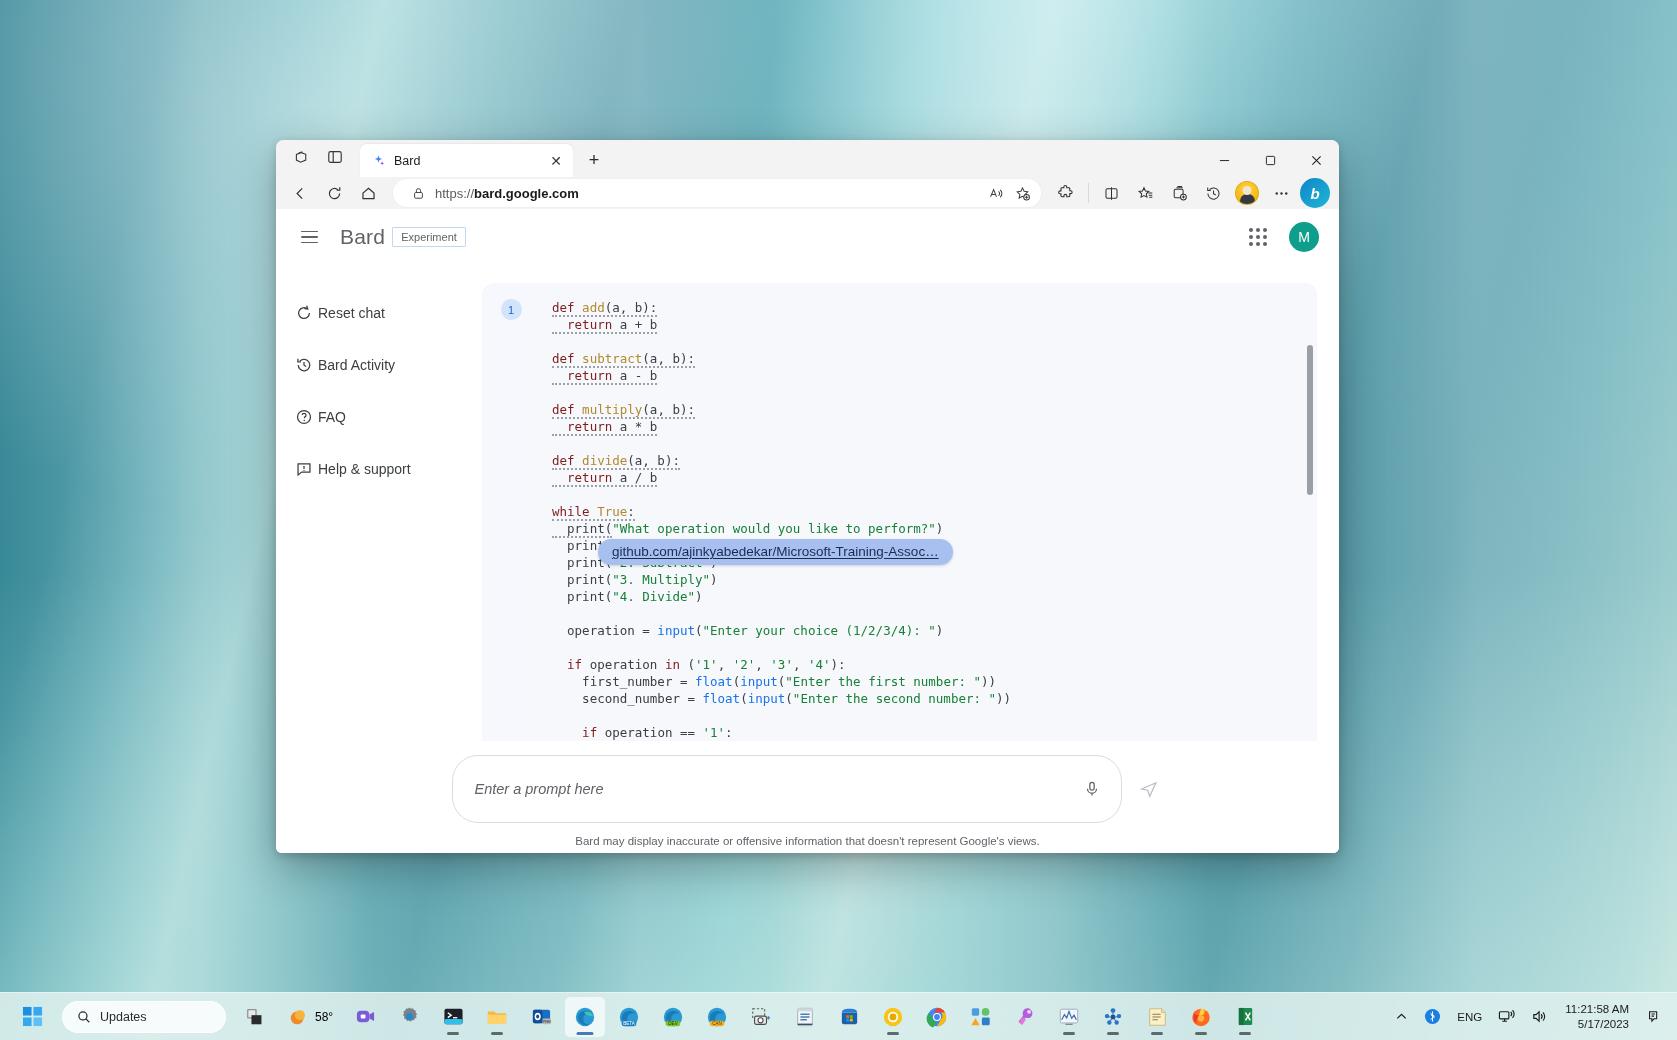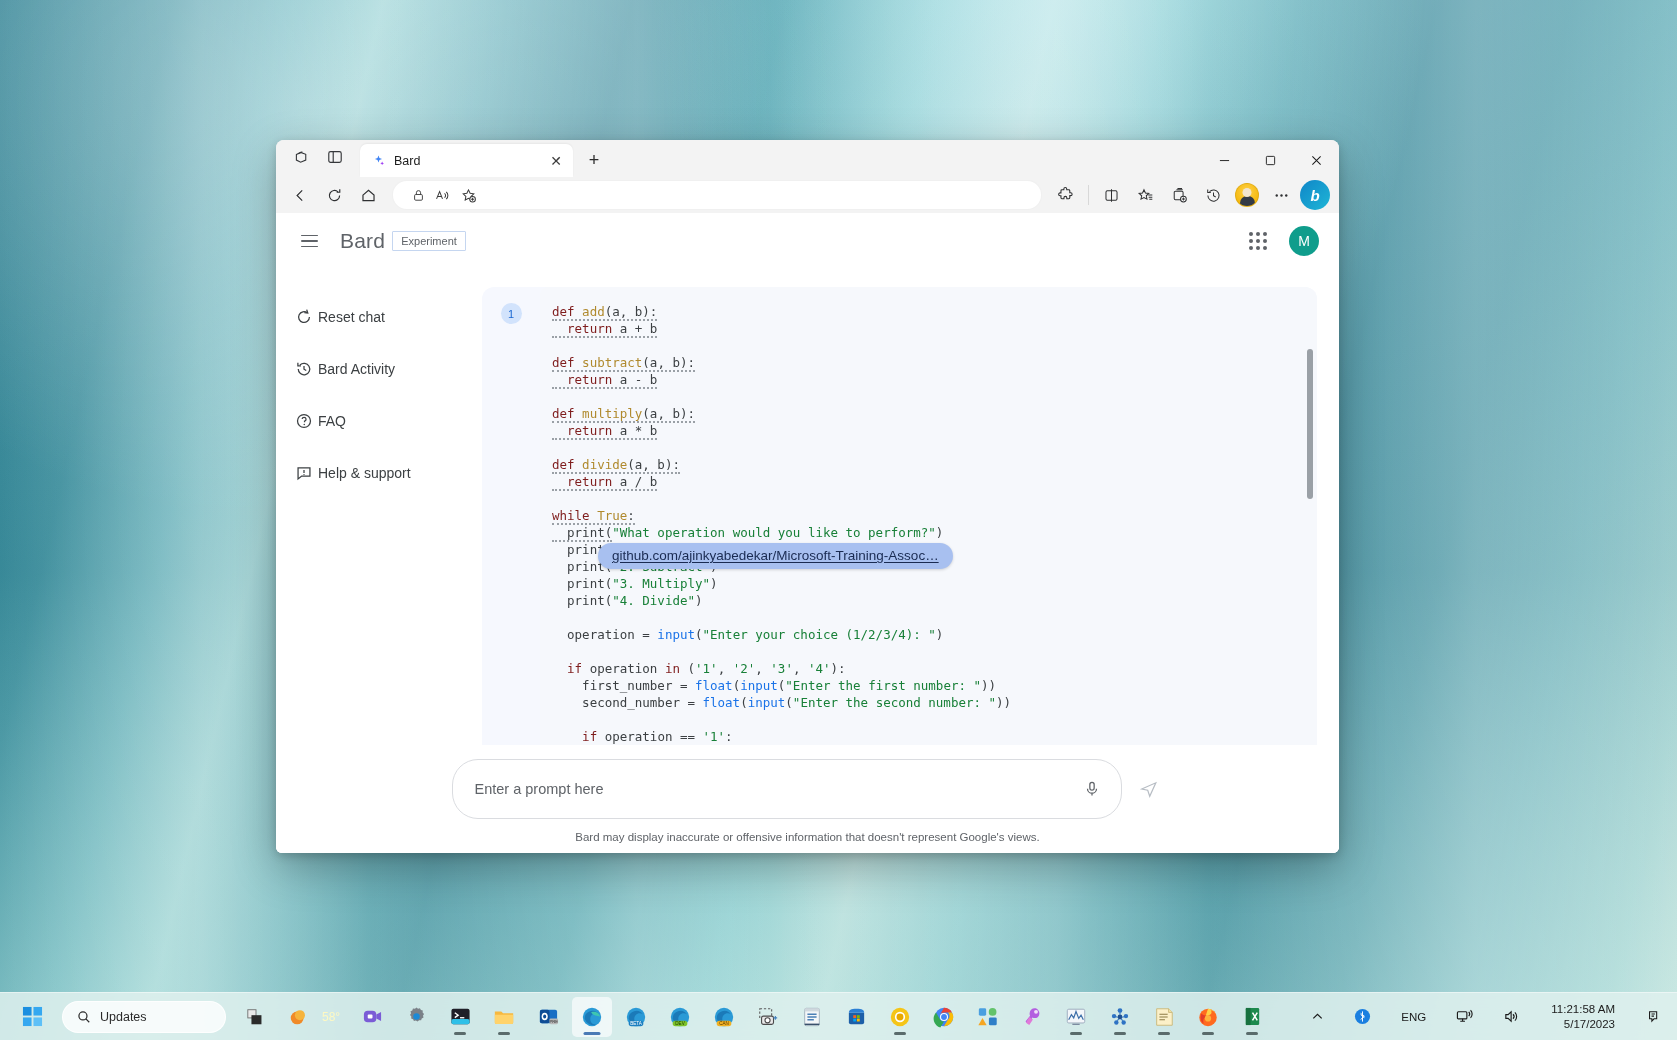--- a/index.html
+++ b/index.html
@@ -214,22 +214,22 @@
     background: #9aa0a6; border-radius: 4px;
   }
 
   
   .prompt-area {
     background: #fff; padding: 14px 0 10px 0; flex-shrink: 0;
     display: flex; flex-direction: column; align-items: center;
   }
   .prompt-row { display: flex; align-items: center; gap: 12px; width: 712px; }
   .prompt-box {
-    flex: 1; height: 60px; border: 1px solid #dadce0; border-radius: 26px;
-    display: flex; align-items: center; padding: 0 16px 0 22px; background: #fff;
+    flex: 1; height: 68px; border: 1px solid #dadce0; border-radius: 26px;
+    display: flex; align-items: center; padding: 0 16px 0 22px; background: #fff; font-style: italic;
   }
   .prompt-text { flex: 1; font-size: 14.5px; color: #5f6368; }
   .mic { width: 26px; height: 26px; display: flex; align-items: center; justify-content: center; color: #5f6368; }
   .send { width: 30px; height: 30px; display: flex; align-items: center; justify-content: center; color: #b6bcc3; }
   .disclaimer { font-size: 11.5px; color: #5f6368; margin-top: 12px; }
 
   
   #taskbar {
     position: absolute; left: 0; bottom: 0; width: 1677px; height: 48px;
     background: rgba(222,240,238,0.86);
@@ -252,25 +252,25 @@
     width: 17px; height: 3px; border-radius: 2px; background: #4a7ab5;
   }
   .search-pill {
     height: 32px; min-width: 164px; border-radius: 16px;
     background: rgba(255,255,255,0.78);
     border: 1px solid rgba(255,255,255,0.9);
     display: flex; align-items: center; gap: 9px; padding: 0 18px 0 14px;
     font-size: 12.5px; color: #2a2a2a; margin: 0 6px;
   }
   .weather {
-    display: flex; align-items: center; gap: 12px; height: 40px; padding: 0 8px;
-    border-radius: 5px; font-size: 12px; color: #fef9c3;
+    display: flex; align-items: center; gap: 5px; height: 40px; padding: 0 8px;
+    border-radius: 5px; font-size: 12px; color: #000000;
   }
   .tb-right {
-    margin-left: auto; display: flex; align-items: center; gap: 20px; padding-right: 10px;
+    margin-left: auto; display: flex; align-items: center; gap: 6px; padding-right: 10px;
     color: #1b1b1b; font-size: 11.5px;
   }
   .tray-item { display: flex; align-items: center; justify-content: center; height: 34px; padding: 0 5px; border-radius: 4px; }
   .clock { text-align: right; line-height: 1.25; font-size: 11.5px; padding: 0 6px; }
   svg { display: block; }
 </style>
 </head>
 <body>
 
 <div id="desktop"></div>
@@ -340,20 +340,21 @@
       </svg>
     </div>
 
     <div class="omnibox">
       <span class="lock">
         <svg width="13" height="13" viewBox="0 0 16 16" fill="none" stroke="#444" stroke-width="1.2">
           <rect x="3.2" y="6.8" width="9.6" height="7" rx="1.4"></rect>
             <path d="M5.4 6.8 V4.6 a2.6 2.6 0 0 1 5.2 0 V6.8"></path>
         </svg>
       </span>
+      <span class="url"><span>https://</span><b>bard.google.com</b></span>
       <span class="omni-icon">
         <svg width="17" height="17" viewBox="0 0 20 20" fill="none" stroke="#3c3c3c" stroke-width="1.2">
           <path d="M3 14 L6.6 5.4 L10 14"></path>
             <path d="M4.3 11.2 L9 11.2"></path>
           <path d="M12.4 7.4 a3.4 3.4 0 0 1 0 5.2"></path>
             <path d="M14.4 5.6 a6 6 0 0 1 0 8.8"></path>
         </svg>
       </span>
       <span class="omni-icon">
         <svg width="17" height="17" viewBox="0 0 20 20" fill="none" stroke="#3c3c3c" stroke-width="1.2">

